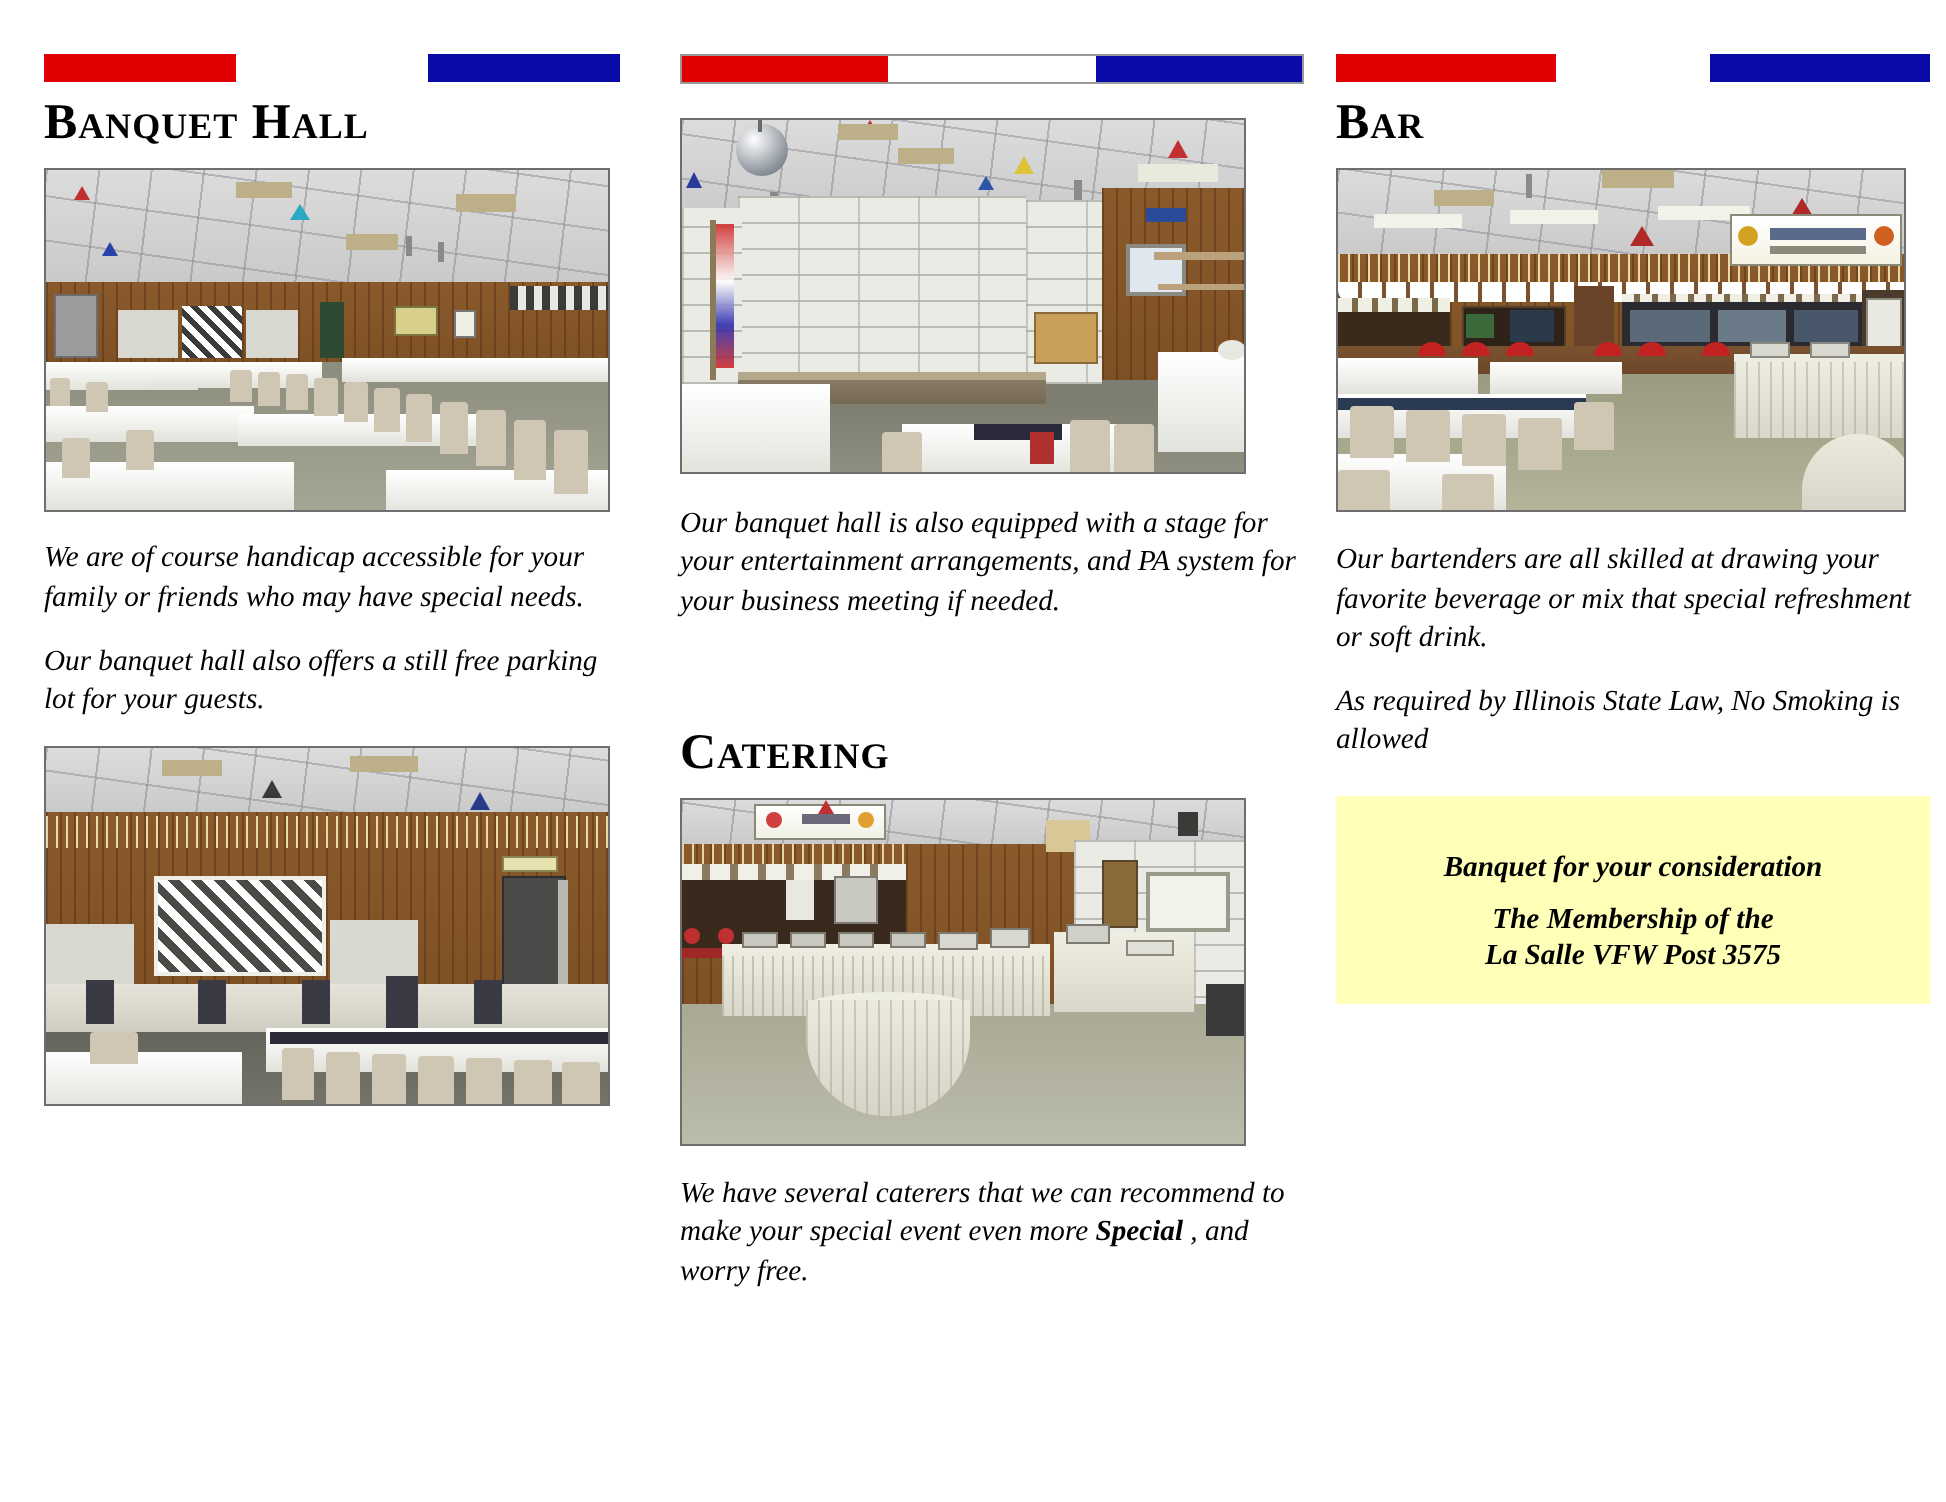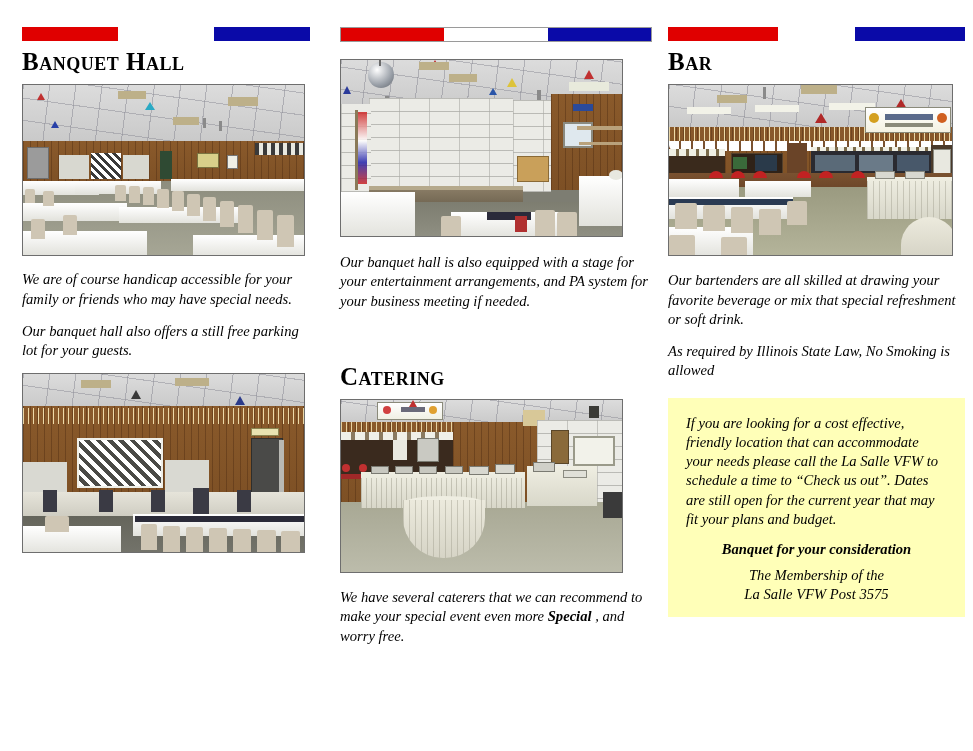--- a/index.html
+++ b/index.html
@@ -127,21 +127,21 @@
     font-family: "Liberation Serif", serif;
     font-style: italic;
     font-weight: bold;
     font-size: 14.6px;
     text-align: center;
     margin: 12px 0 8px 0;
   }
   .callout .signature {
     font-family: "Liberation Serif", serif;
     font-style: italic;
-    font-weight: normal;
+    font-weight: bold;
     font-size: 14.6px;
     text-align: center;
     line-height: 1.28;
   }
 </style>
 </head>
 <body>
 
 <div class="page">
 
@@ -410,21 +410,20 @@
       <div class="chair" style="left:0px;top:150px;width:26px;height:22px;"></div>
       <div class="chair" style="left:52px;top:152px;width:26px;height:20px;"></div>
     </div>
 
     <div style="height:15px;"></div>
 
     <p class="body-text">Our bartenders are all skilled at drawing your favorite beverage or mix that special refreshment or soft drink.</p>
     <p class="body-text">As required by Illinois State Law, No Smoking is allowed</p>
 
     <div class="callout">
-      <p class="body-text">If you are looking for a cost effective, friendly location that can accommodate your needs please call the La Salle VFW to schedule a time to “Check us out”. Dates are still open for the current year that may fit your plans and budget.</p>
       <div class="thanks">Banquet for your consideration</div>
       <div class="signature">
         <div>The Membership of the</div>
         <div>La Salle VFW Post 3575</div>
       </div>
     </div>
   </div>
 
 </div>
 

